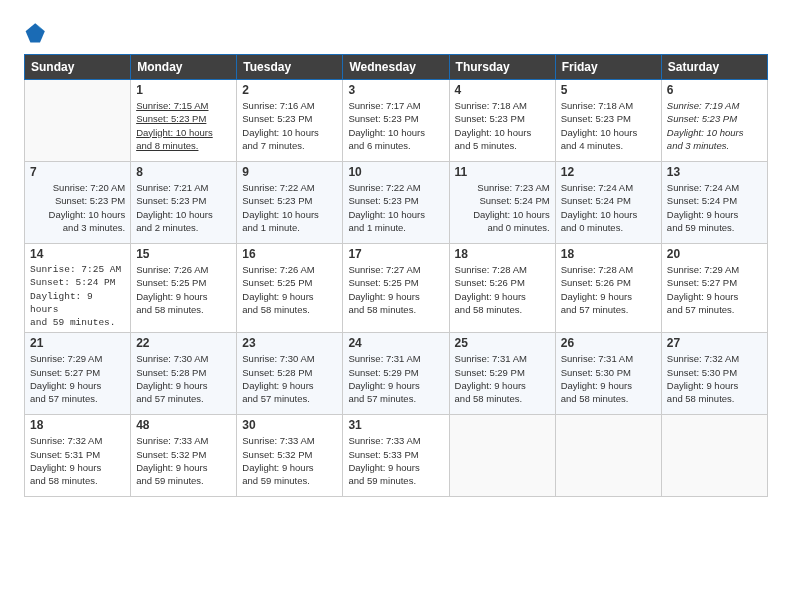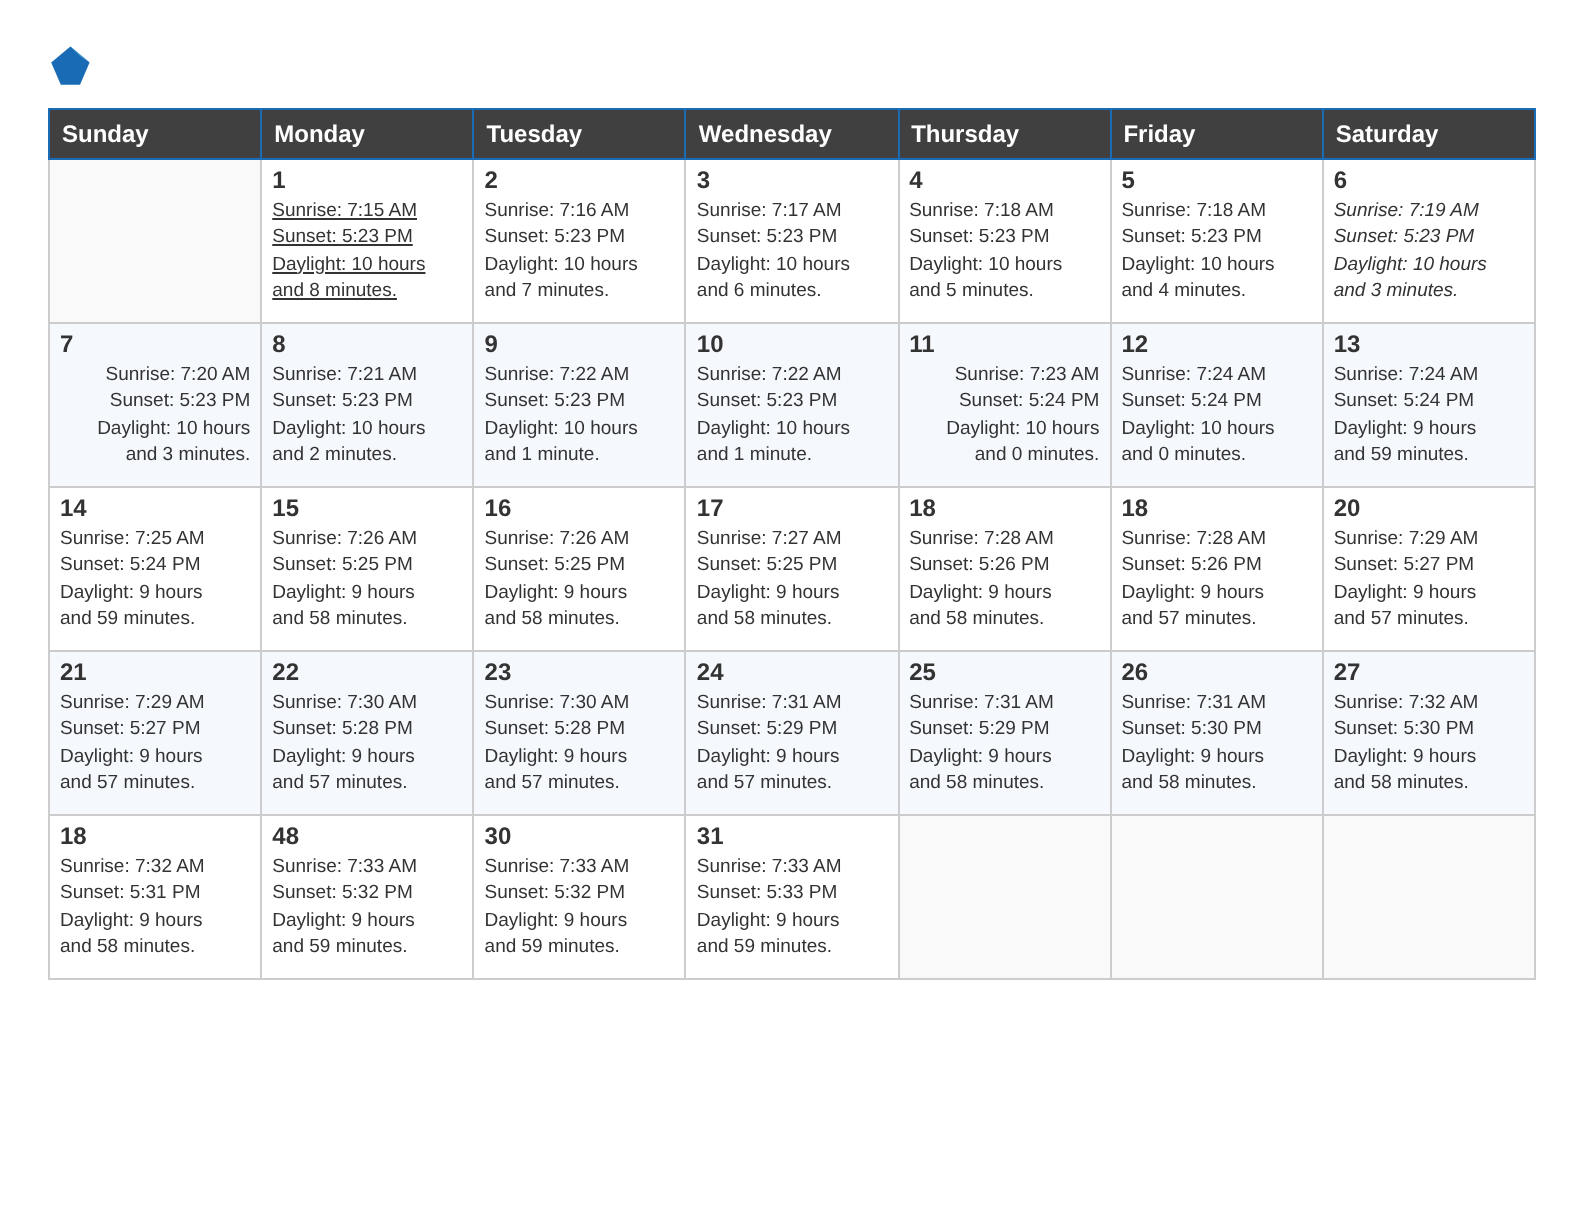--- a/index.html
+++ b/index.html
@@ -214,21 +214,21 @@
             <div class="day-number">13</div>
             <div class="day-info" style="white-space: pre-line;">Sunrise: 7:24 AM
 Sunset: 5:24 PM
 Daylight: 9 hours
 and 59 minutes.</div>
           </td>
         </tr>
         <tr>
           <td>
             <div class="day-number">14</div>
-            <div class="day-info" style="white-space: pre-line;">Sunrise: 7:25 AM
+            <div class="day-info" style="white-space: pre-line; font-family: Liberation Mono, monospace;">Sunrise: 7:25 AM
 Sunset: 5:24 PM
 Daylight: 9 hours
 and 59 minutes.</div>
           </td>
           <td>
             <div class="day-number">15</div>
             <div class="day-info" style="white-space: pre-line;">Sunrise: 7:26 AM
 Sunset: 5:25 PM
 Daylight: 9 hours
 and 58 minutes.</div>

